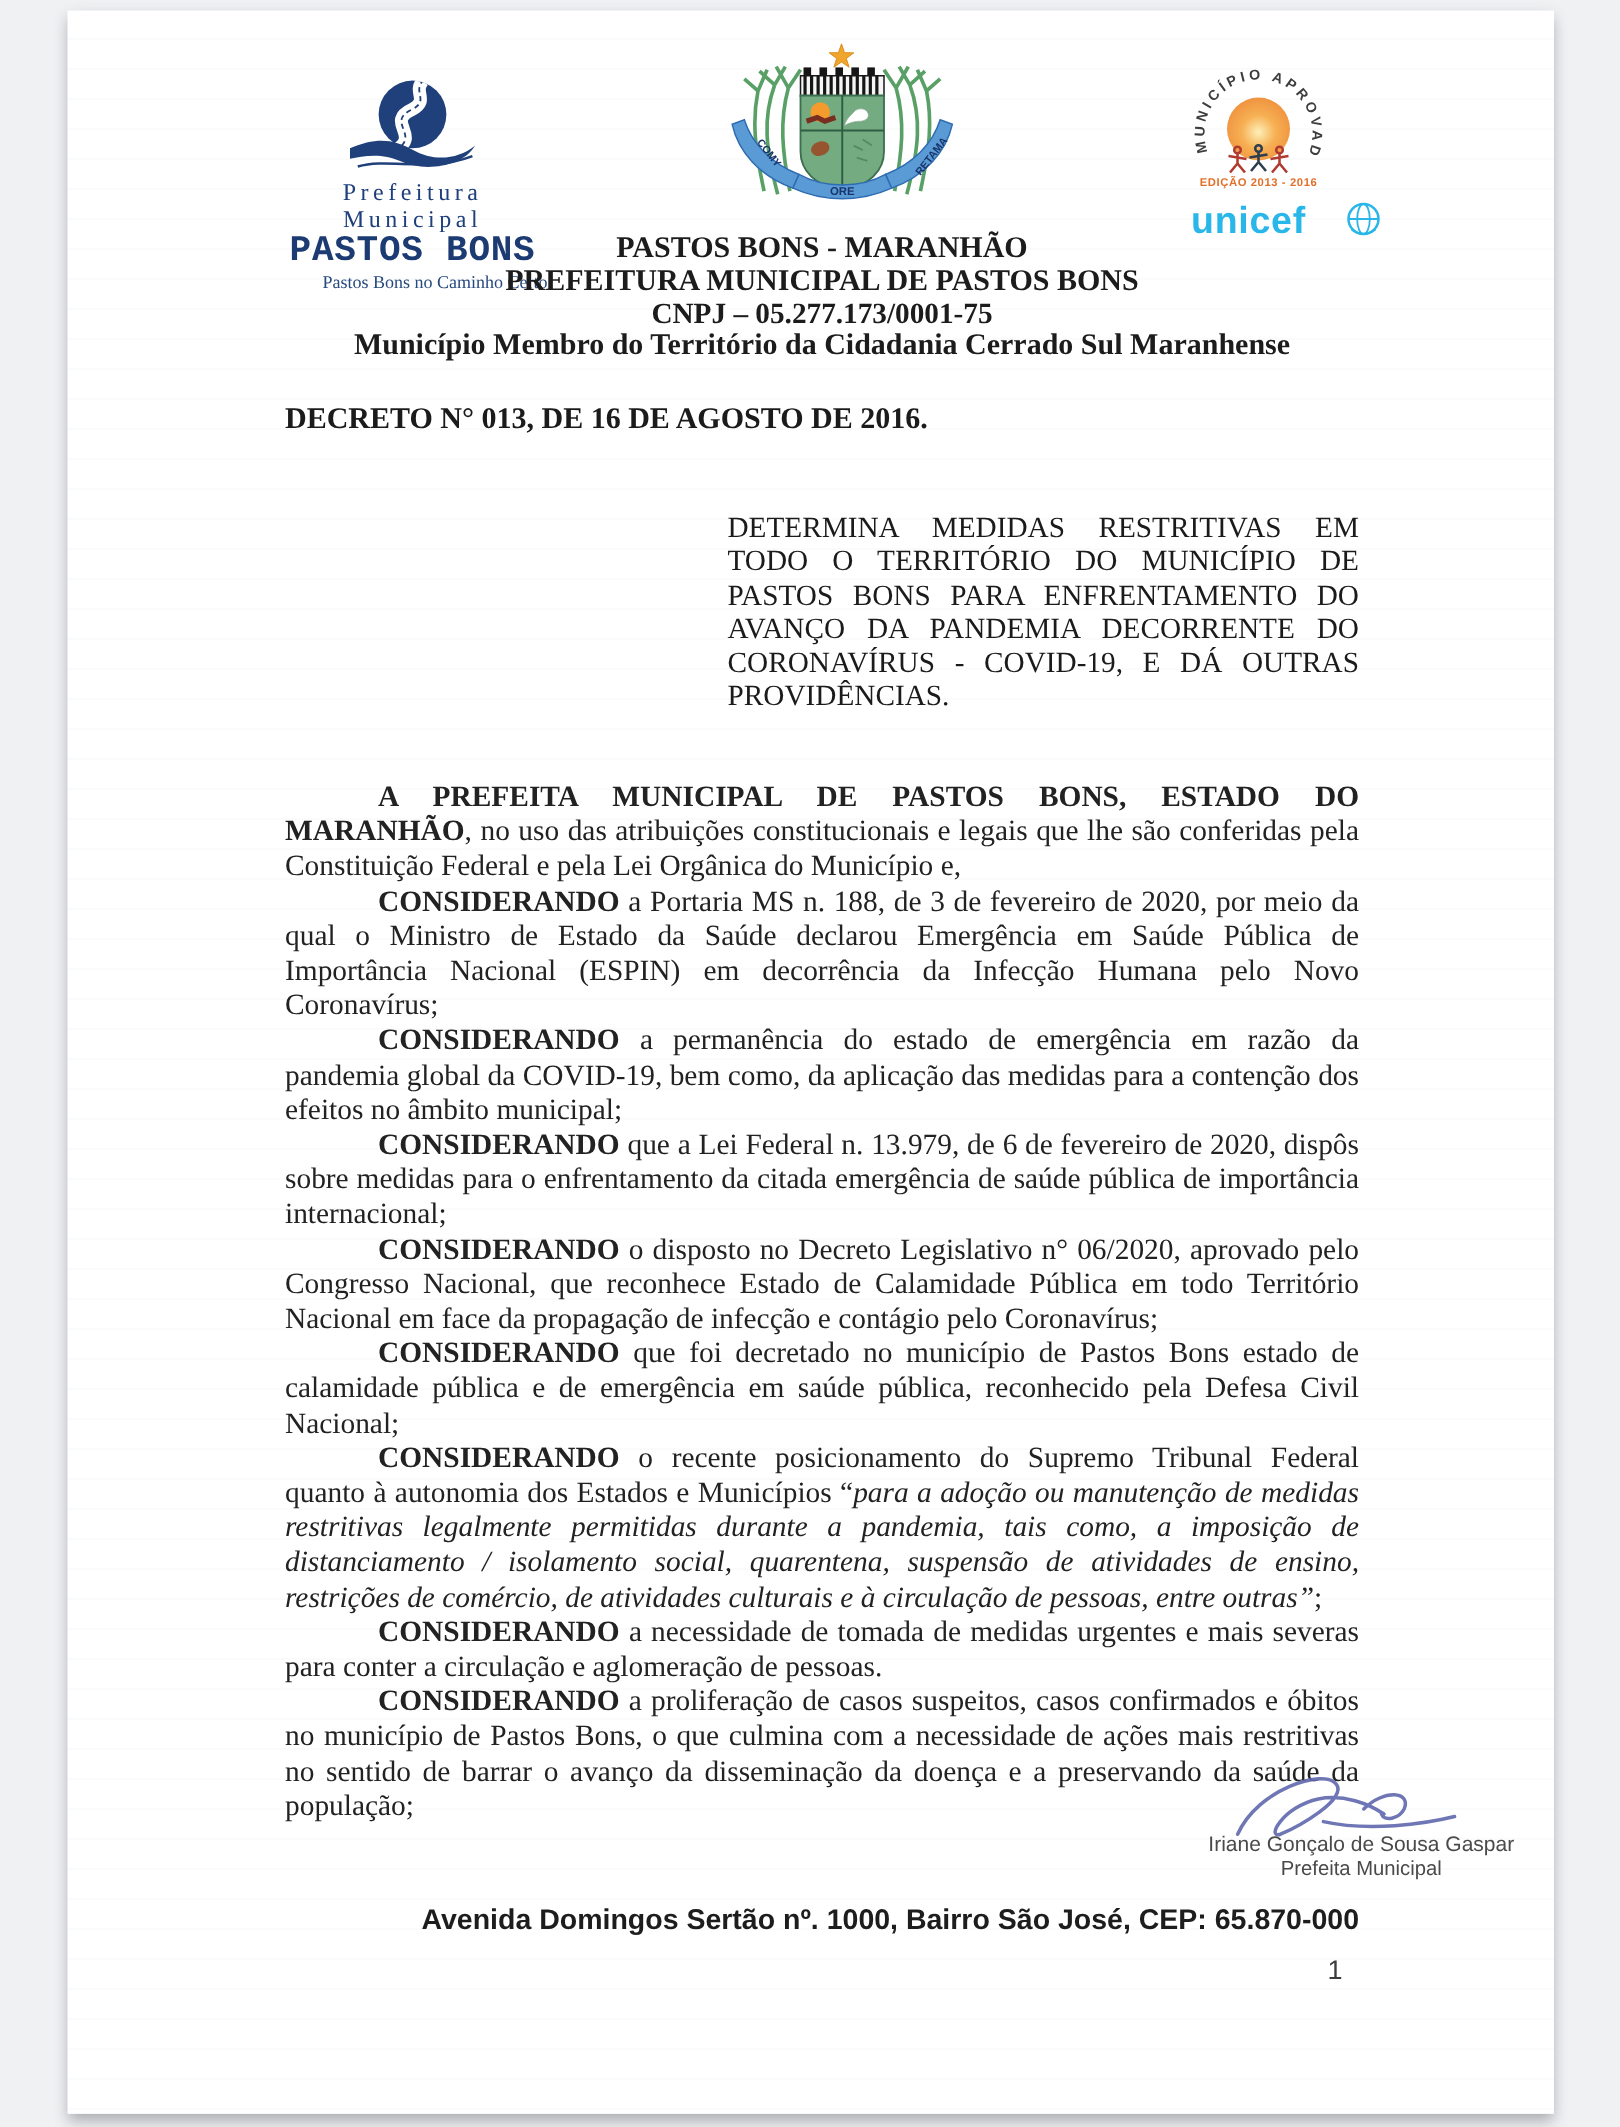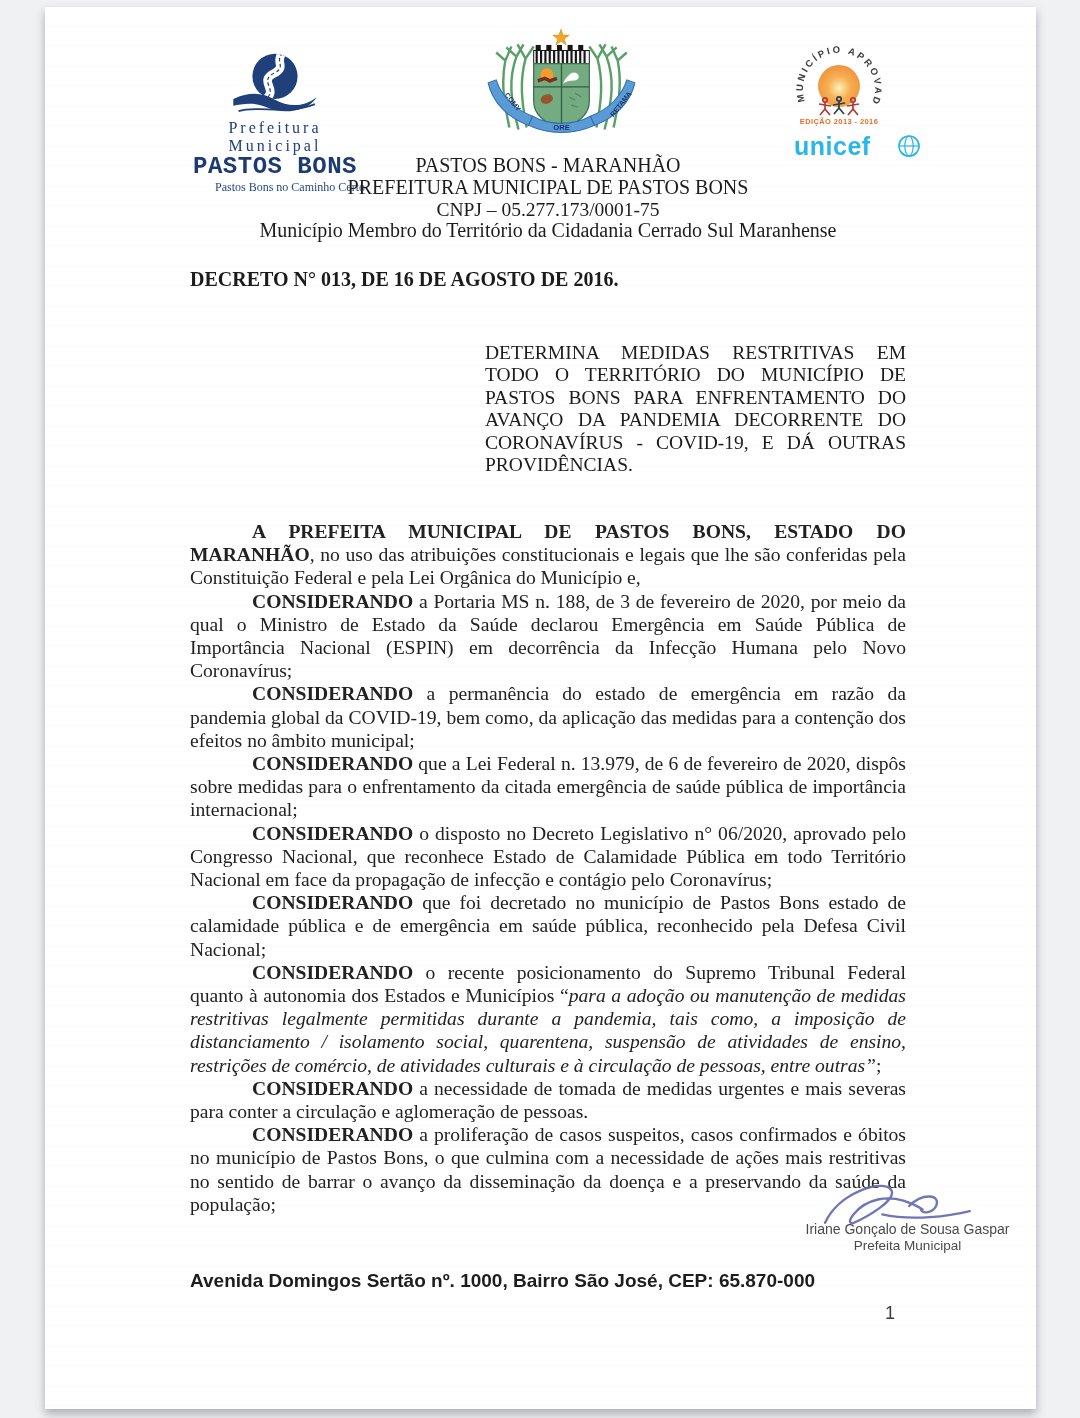--- a/index.html
+++ b/index.html
@@ -20,21 +20,21 @@
   
   .logo-left { position:absolute; left:140px; top:45px; width:180px; text-align:center; }
   .logo-left .org   { font-size:16px; font-weight:normal; letter-spacing:3px; color:#20407c; margin-top:-3px; }
   .logo-left .city  { font-family:Liberation Mono, monospace; font-weight:bold; font-size:24px; letter-spacing:.5px; color:#1d3b73; line-height:23px; }
   .logo-left .slogan{ font-size:12px; color:#26497e; margin-top:2px;text-align:right; }
 
   .logo-center { position:absolute; left:433px; top:21px; width:167px; height:128px; }
   .logo-right  { position:absolute; left:747px; top:33px; width:133px; height:126px; }
 
   .header-text { position:absolute; left:145px; top:148px; width:716px; text-align:center;
-                 font-weight:normal; line-height:21.8px; color:#1c1c1c; }
+                 font-weight:bold; line-height:21.8px; color:#1c1c1c; }
   .header-text .h1 { font-size:20px; }
   .header-text .h2 { font-size:20px; }
   .header-text .h3 { font-size:19.5px; }
   .header-text .h4 { font-size:20px; }
 
   
   .decree-title { position:absolute; left:145px; top:261px; font-weight:bold; font-size:20px; color:#1b1b1b; }
 
   .summary { position:absolute; left:440px; top:335px; width:421px;
              font-weight:normal; font-size:19.5px; line-height:22.4px;
@@ -45,21 +45,21 @@
   .body-text p { text-indent:62px; margin:0; }
 
   
   .sig { position:absolute; left:735px; top:1172px; width:255px; text-align:center;
          font-family:"Liberation Sans",sans-serif; color:#4a4a4a; }
   .sig svg { display:block; margin:0 auto -12px auto; }
   .sig .name { font-size:14px; line-height:17px; }
   .sig .role { font-size:13.5px; line-height:15px; }
 
   
-  .footer { position:absolute; left:145px; top:1262px; width:716px; text-align:left;
+  .footer { position:absolute; left:145px; top:1262px; width:716px; text-align:right;
             font-family:"Liberation Sans",sans-serif; font-weight:bold;
             font-size:19px; line-height:24.5px; color:#1d1d1d; }
   .pagenum { position:absolute; left:840px; top:1296px;
              font-family:"Liberation Sans",sans-serif; font-size:18px; color:#3c3c3c; }
 </style>
 </head>
 <body>
 
 <div class="stage">
   <div class="page">

